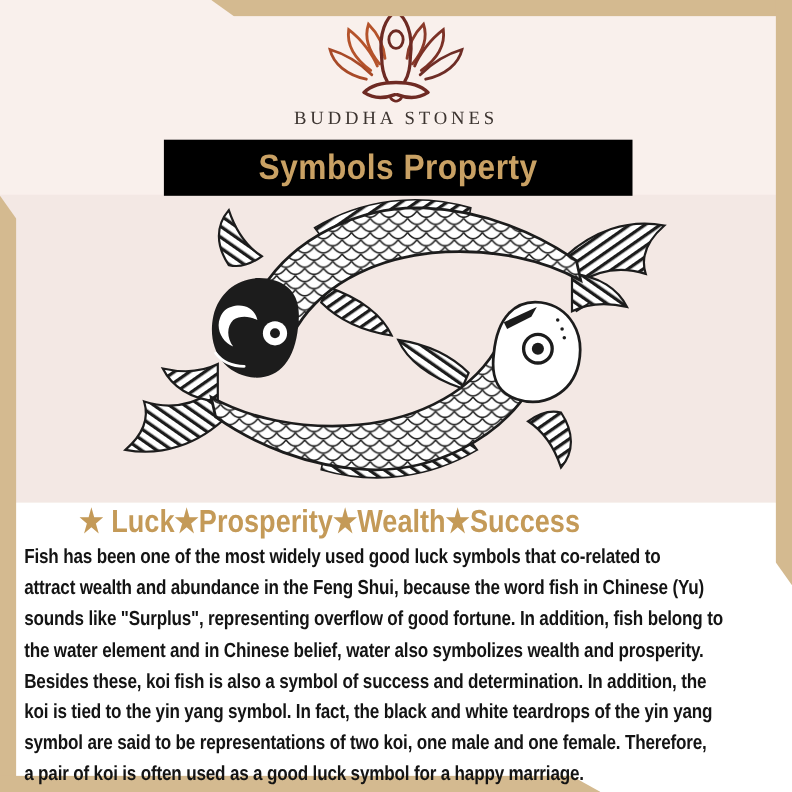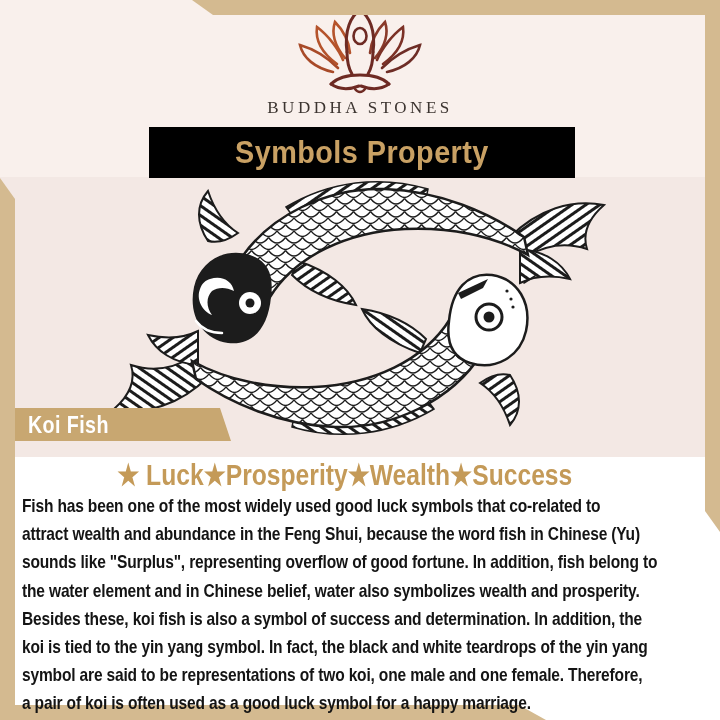--- a/index.html
+++ b/index.html
@@ -38,21 +38,21 @@
 
   
   .label-ribbon{position:absolute;left:15px;top:408px;width:216px;height:33px;
     background:#c8a771;z-index:5;line-height:33px;
     clip-path:polygon(0 0,calc(100% - 11px) 0,100% 100%,0 100%);}
   .label-ribbon span{display:inline-block;transform:scaleX(0.82);transform-origin:0 50%;
     margin-left:13px;font-size:24px;font-weight:700;color:#ffffff;letter-spacing:0.5px;}
 
   
   .tagline{position:absolute;left:0;top:456px;width:600px;height:38px;z-index:5;
-    text-align:right;line-height:38px;margin-left:12px;}
+    text-align:center;line-height:38px;}
   .tagline span{display:inline-block;transform:scaleX(0.85);
     font-size:29px;font-weight:700;color:#c49a58;letter-spacing:0;}
 
   
   .body-text{position:absolute;left:22px;top:492px;width:692px;z-index:5;color:#141414;}
   .body-text div{white-space:nowrap;transform:scaleX(0.84);transform-origin:0 0;
     font-size:18.5px;line-height:28.2px;font-weight:700;letter-spacing:-0.2px;}
 </style>
 </head>
 <body>
@@ -155,23 +155,20 @@
       <circle cx="399" cy="138" r="13" fill="#ffffff" stroke="#1c1c1c" stroke-width="3"></circle>
       <circle cx="399" cy="138" r="5.5" fill="#1c1c1c"></circle>
       <path d="M 368,114 L 398,100 L 393,109 L 371,120 Z" fill="#1c1c1c"></path>
       <circle cx="417" cy="112" r="1.6" fill="#1c1c1c"></circle>
       <circle cx="421" cy="120" r="1.6" fill="#1c1c1c"></circle>
       <circle cx="423" cy="128" r="1.6" fill="#1c1c1c"></circle>
       <path d="M 434,104 L 445,97" stroke="#1c1c1c" stroke-width="1.6" stroke-linecap="round"></path>
     </g>
   </svg>
 
-  <div class="label-ribbon">
-    <span>Koi Fish</span>
-  </div>
 
   <div class="tagline">
     <span>★ Luck★Prosperity★Wealth★Success</span>
   </div>
 
   <div class="body-text">
     <div>Fish has been one of the most widely used good luck symbols that co-related to</div>
     <div>attract wealth and abundance in the Feng Shui, because the word fish in Chinese (Yu)</div>
     <div>sounds like "Surplus", representing overflow of good fortune. In addition, fish belong to</div>
     <div>the water element and in Chinese belief, water also symbolizes wealth and prosperity.</div>

